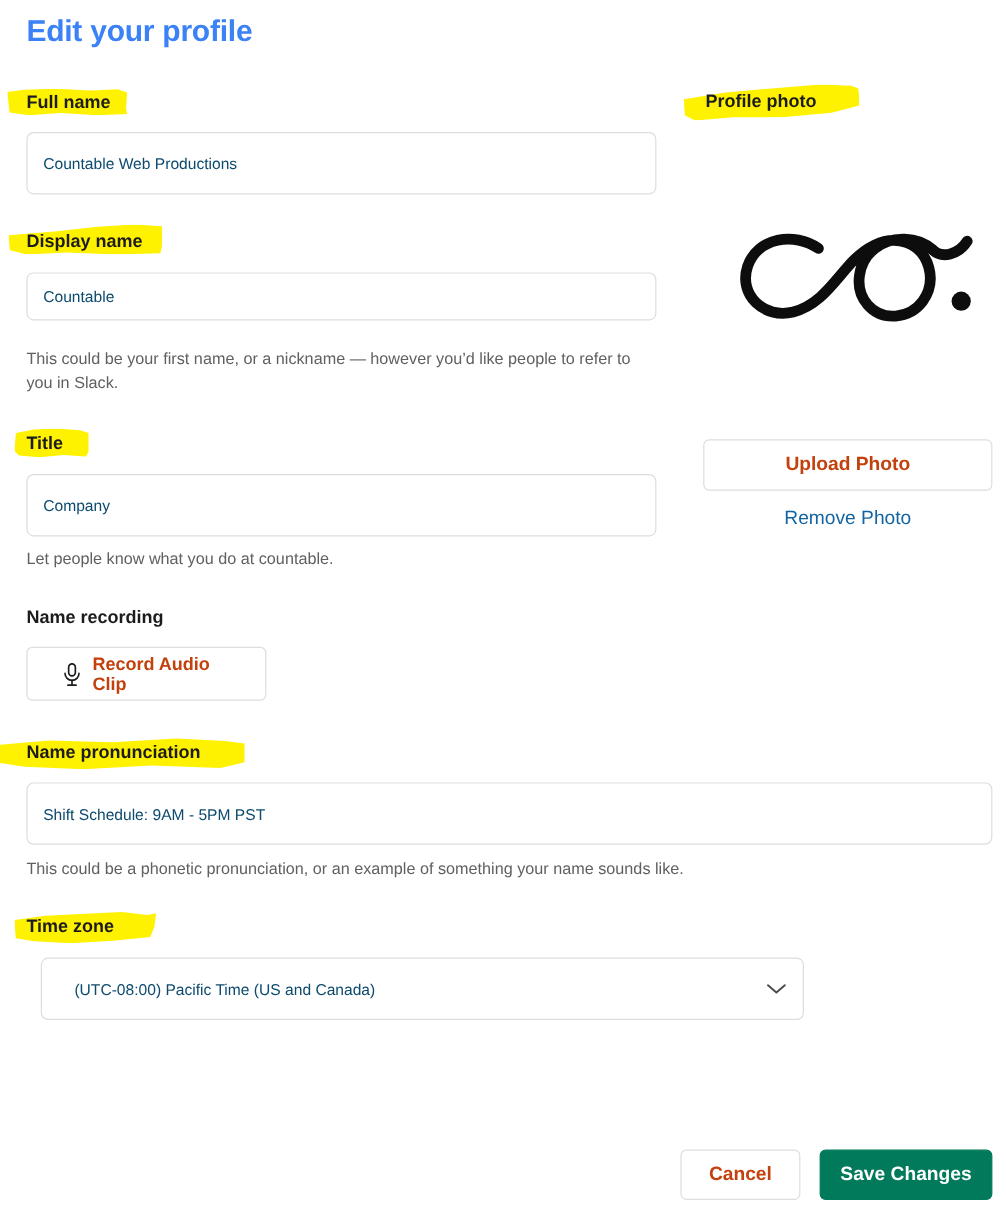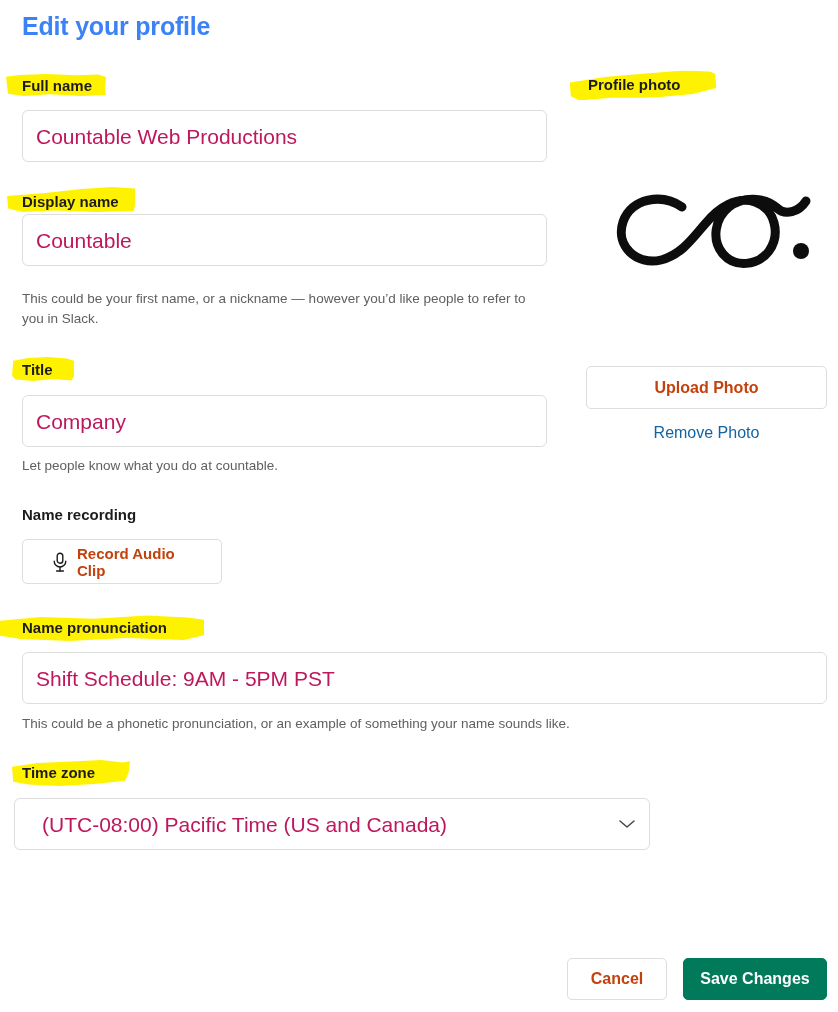--- a/index.html
+++ b/index.html
@@ -37,22 +37,22 @@
     white-space: nowrap;
   }
 
   
   .hl { position: absolute; z-index: 1; background: #fff200; }
 
   .input-box {
     background: #ffffff;
     border: 1px solid #dddddd;
     border-radius: 6px;
-    font-size: 21px;
-    color: #be185d;
+    font-size: 13px;
+    color: #0c4a6e;
     display: flex;
     align-items: center;
     padding: 0 13px;
     font-family: "Liberation Sans", sans-serif;
     position: absolute;
   }
   .input-box .val { line-height: 1; }
 
   .helper {
     position: absolute;
@@ -124,21 +124,21 @@
   <div class="field-label" style="position:absolute; left:22px; top:77px;text-align:center;">Full name</div>
 
   <div class="input-box" style="left:22px; top:110px; width:525px; height:52px;">
     <span class="val">Countable Web Productions</span>
   </div>
 
   <div class="hl" style="left:7px; top:187px; width:128px; height:25px;
               clip-path: polygon(0% 36%, 30% 24%, 58% 8%, 82% 0%, 100% 6%, 100% 72%, 99% 96%, 70% 100%, 38% 94%, 12% 100%, 1% 86%);"></div>
   <div class="field-label" style="position:absolute; left:22px; top:193px;">Display name</div>
 
-  <div class="input-box" style="left:22px; top:214px; width:525px; height:52px;text-align:center;">
+  <div class="input-box" style="left:22px; top:227px; width:525px; height:40px;text-align:center;">
     <span class="val">Countable</span>
   </div>
   <div class="helper" style="left:22px; top:289px; width:528px;">This could be your first name, or a nickname — however you’d like people to refer to you in Slack.</div>
 
   <div class="hl" style="left:12px; top:357px; width:62px; height:24px;
               clip-path: polygon(2% 16%, 26% 4%, 58% 0%, 88% 6%, 100% 16%, 100% 80%, 96% 98%, 66% 92%, 34% 100%, 6% 94%, 0% 78%);"></div>
   <div class="field-label" style="position:absolute; left:22px; top:361px;">Title</div>
 
   <div class="input-box" style="left:22px; top:395px; width:525px; height:52px;">
     <span class="val">Company</span>
@@ -165,21 +165,21 @@
 
   <div class="input-box" style="left:22px; top:652px; width:805px; height:52px;text-align:center;">
     <span class="val">Shift Schedule: 9AM - 5PM PST</span>
   </div>
   <div class="helper" style="left:22px; top:714px; width:800px;">This could be a phonetic pronunciation, or an example of something your name sounds like.</div>
 
   <div class="hl" style="left:12px; top:760px; width:118px; height:26px;
               clip-path: polygon(0% 26%, 22% 12%, 50% 6%, 76% 0%, 94% 10%, 100% 4%, 99% 46%, 96% 80%, 70% 92%, 40% 100%, 14% 94%, 1% 84%);"></div>
   <div class="field-label" style="position:absolute; left:22px; top:764px;">Time zone</div>
 
-  <div class="input-box select-box" style="left:14px; top:798px; width:636px; height:52px;padding-left:27px;">
+  <div class="input-box select-box" style="left:34px; top:798px; width:636px; height:52px;padding-left:27px;">
     <span class="val">(UTC-08:00) Pacific Time (US and Canada)</span>
     <span class="chev">
       <svg width="18" height="12" viewBox="0 0 18 12" fill="none" xmlns="http://www.w3.org/2000/svg">
         <path d="M2 3l7 6 7-6" stroke="#4a4a4a" stroke-width="1.6" fill="none" stroke-linecap="round" stroke-linejoin="round"></path>
       </svg>
     </span>
   </div>
 
   <div class="hl" style="left:570px; top:72px; width:146px; height:26px; transform: rotate(-2.2deg);
               clip-path: polygon(0% 30%, 24% 14%, 52% 6%, 78% 0%, 96% 8%, 100% 18%, 100% 72%, 84% 92%, 56% 100%, 28% 94%, 6% 100%, 0% 82%);"></div>

